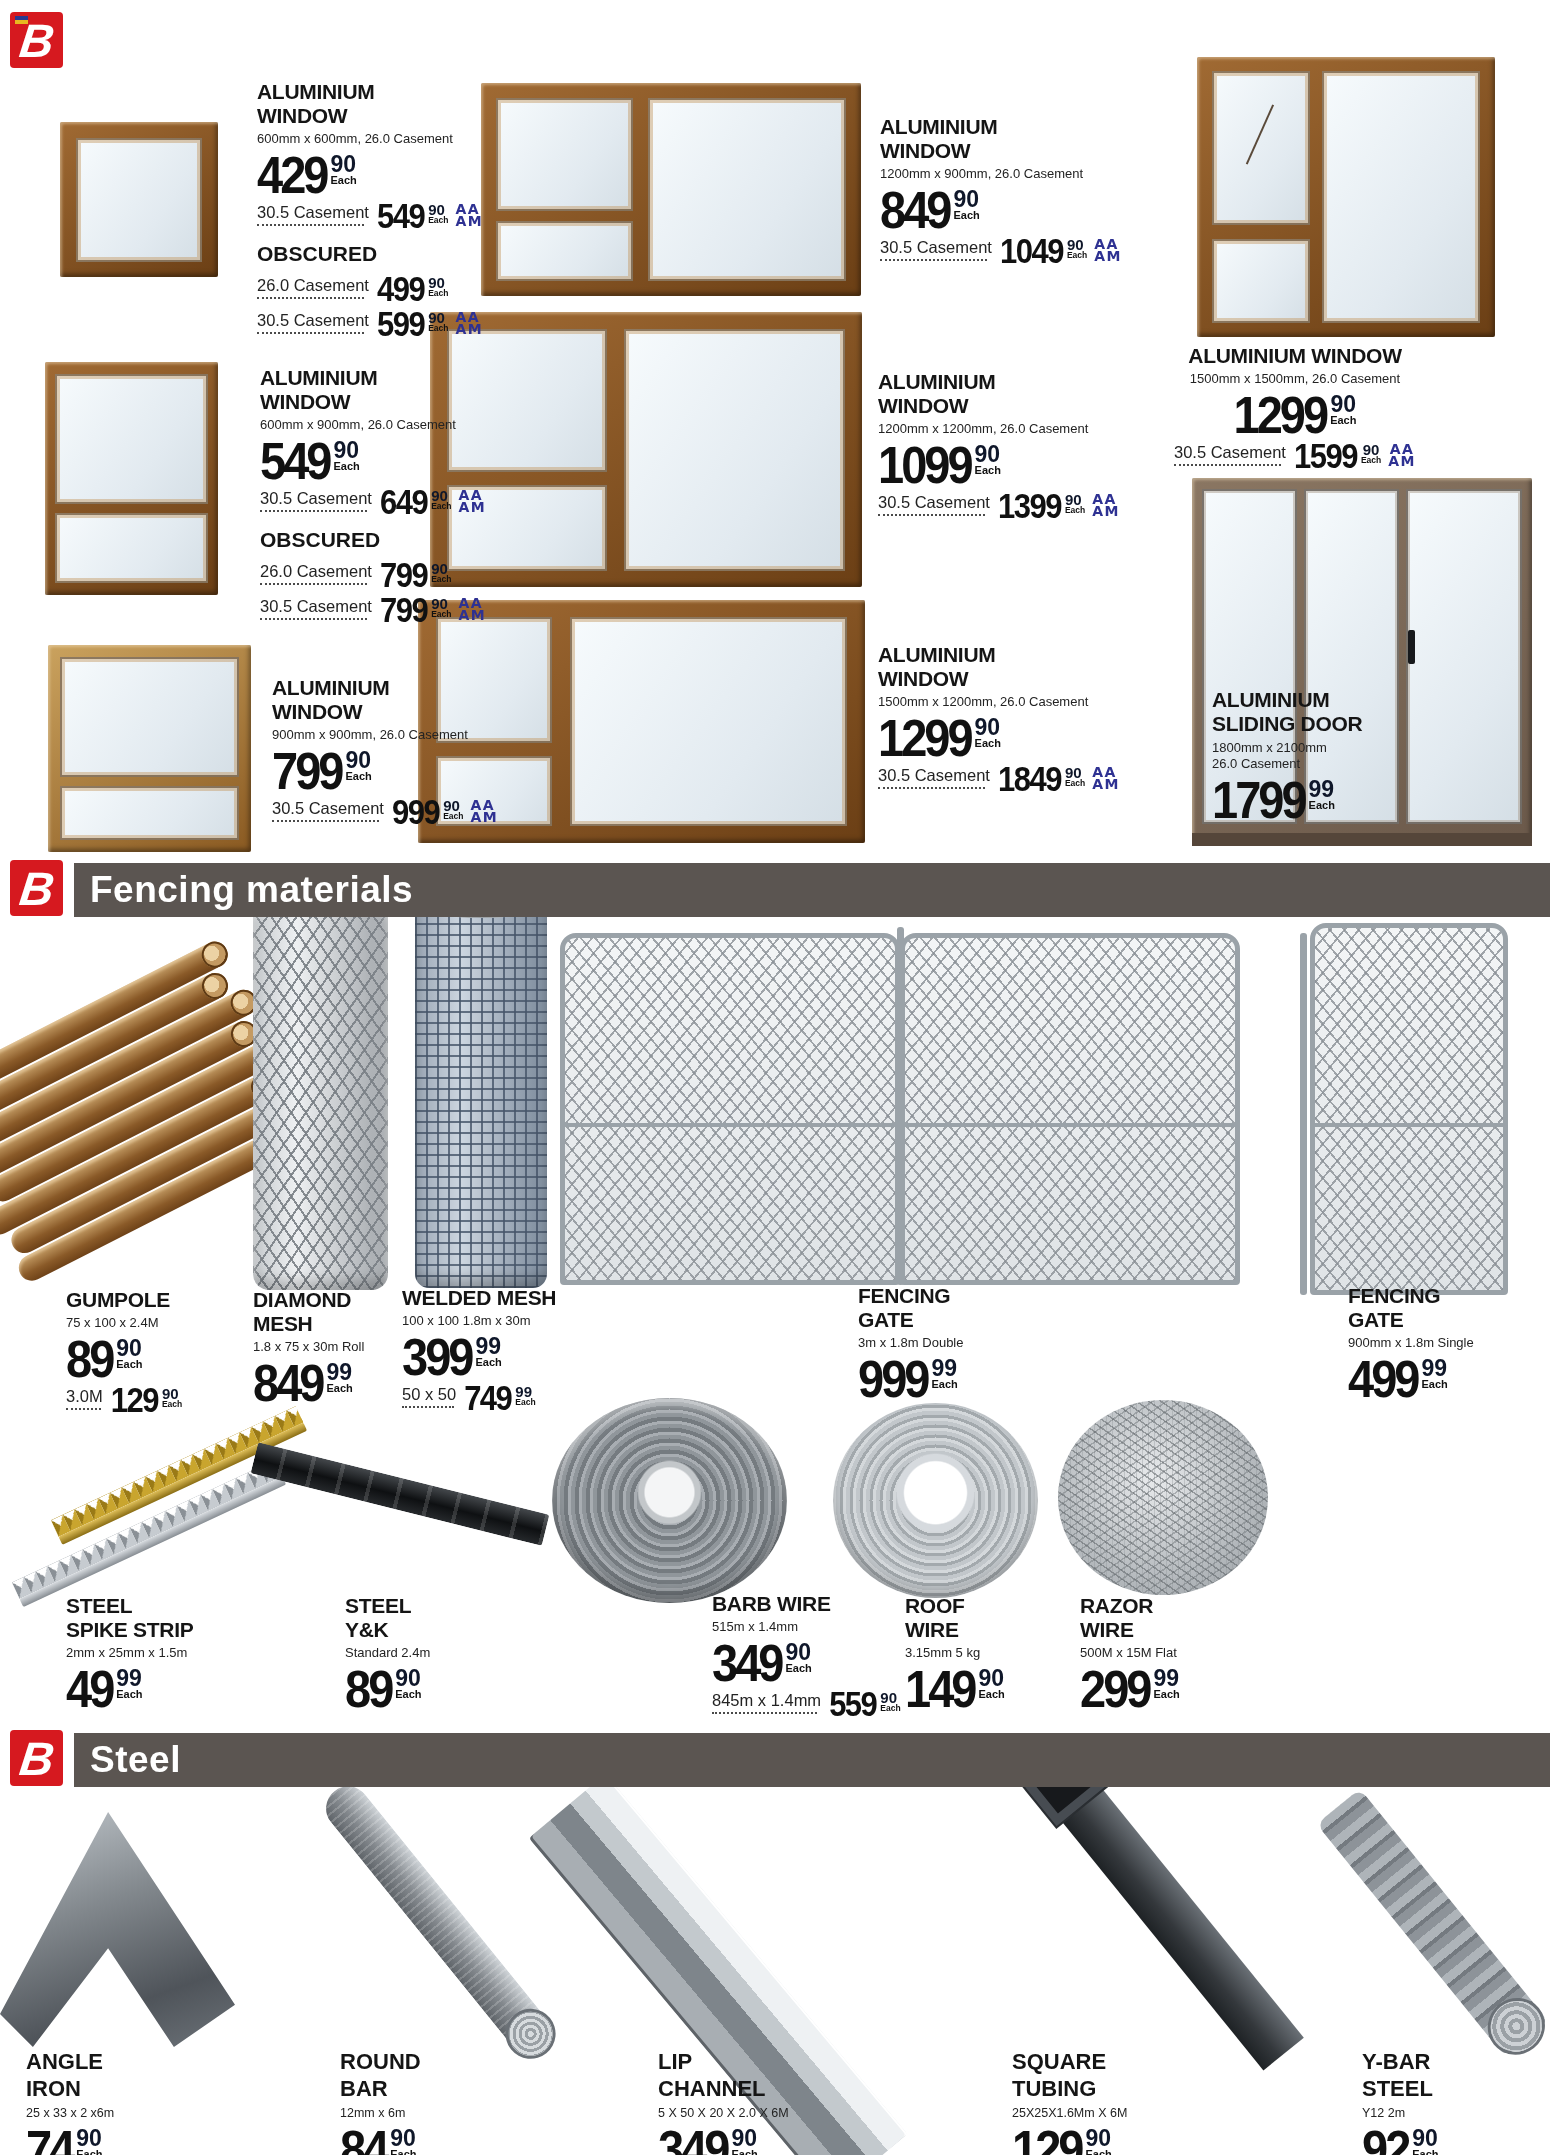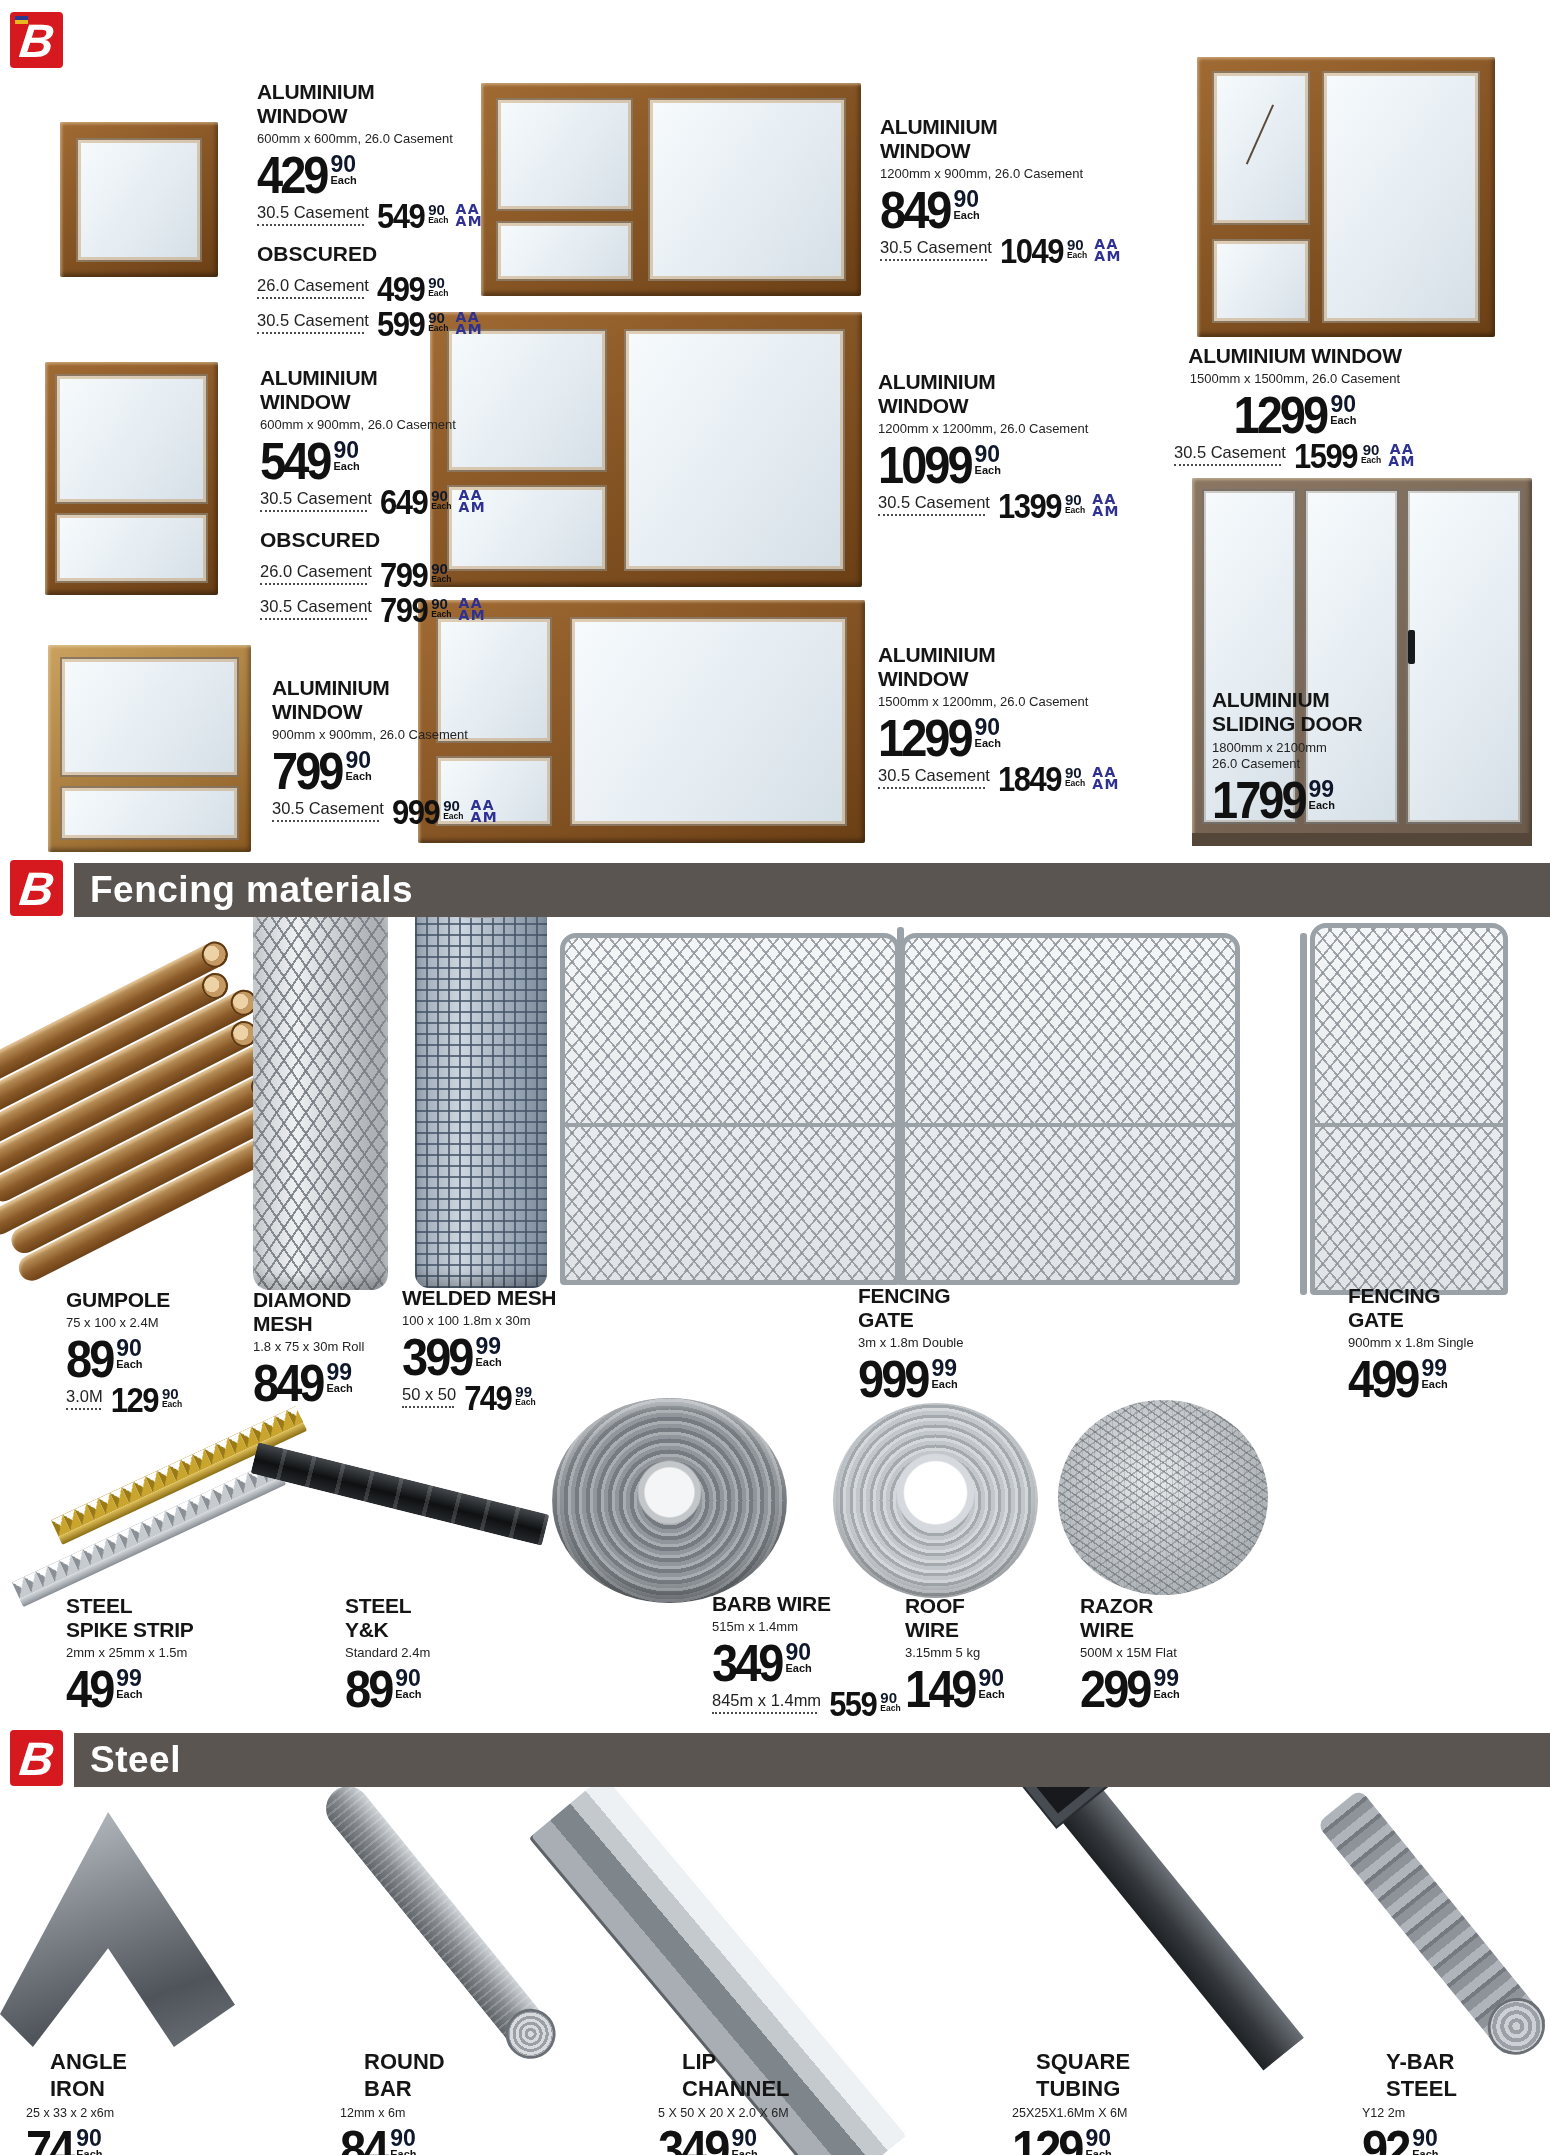--- a/index.html
+++ b/index.html
@@ -13,21 +13,21 @@
                transform:skewX(-7deg);}
   .mini-flag{position:absolute;left:5px;top:4px;width:13px;height:8px;display:flex;flex-direction:column;overflow:hidden;}
   .mini-flag .f1{flex:1;background:#2b3990;}
   .mini-flag .f2{flex:1;background:#e8b820;}
   .sec-bar{position:absolute;left:74px;right:0;height:54px;background:#5b5551;display:flex;align-items:center;z-index:4;}
   .sec-bar .t{color:#fff;font-size:37px;font-weight:700;padding-left:16px;letter-spacing:.5px;}
 
   
   .prod{position:absolute;z-index:3;}
   .t1{font-size:21px;font-weight:800;line-height:24px;letter-spacing:-.3px;color:#151515;}
-  .t1b{font-size:22px;font-weight:800;line-height:27px;color:#151515;margin-left:24px;}
+  .t1b{font-size:22px;font-weight:800;line-height:27px;color:#151515;}
   .spec{font-size:13px;color:#232323;margin-top:3px;line-height:16px;}
   .obs{font-size:21px;font-weight:800;margin-top:14px;color:#151515;}
   .center{text-align:center;}
   .center .price,.center .subrow{justify-content:center;}
 
   .price{display:flex;align-items:flex-start;margin-top:6px;}
   .price .n{display:inline-block;font-size:47px;font-weight:800;letter-spacing:-3px;line-height:40px;
             transform:scaleY(1.12);transform-origin:left top;color:#111;}
   .price .cu{display:flex;flex-direction:column;margin-left:4px;padding-top:1px;}
   .price .c{font-size:23px;font-weight:800;line-height:20px;color:#0f172a;}

